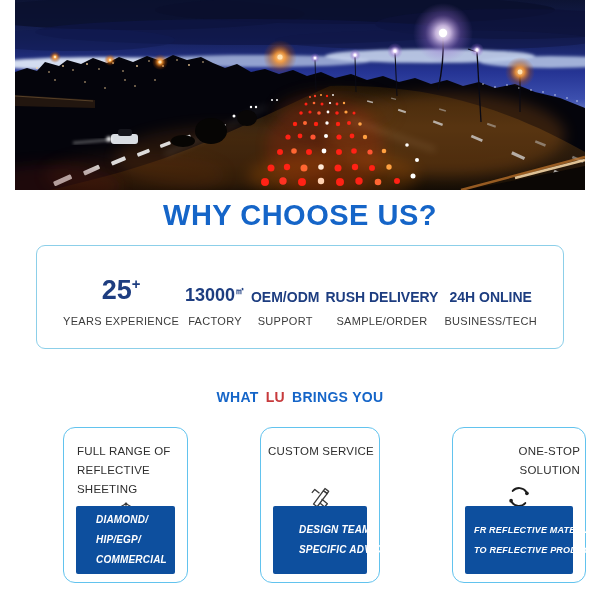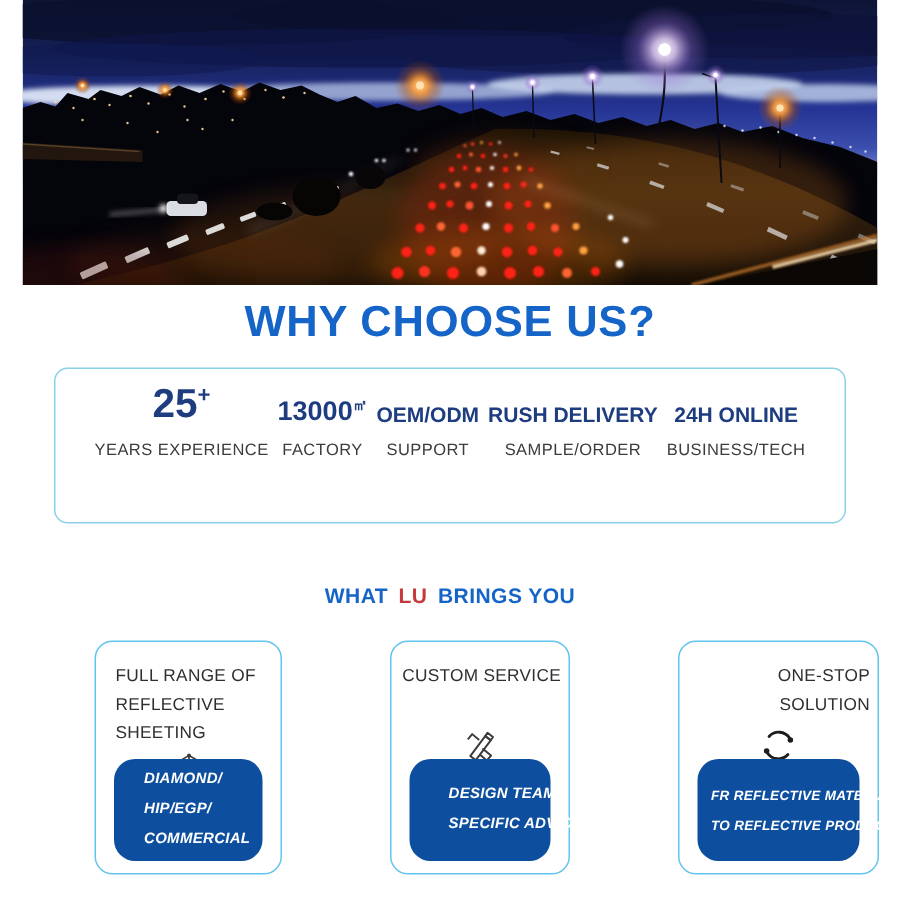--- a/index.html
+++ b/index.html
@@ -12,21 +12,21 @@
   .hero svg{display:block}
   
   .why-title{
     margin:7px 0 0;text-align:center;font-size:29px;font-weight:bold;
     color:#1565c8;letter-spacing:.5px;line-height:37px;
   }
   
   .stats-bar{
     box-sizing:border-box;margin:11px 36px 0;height:104px;
     border:1px solid #8ccfe9;border-radius:9px;background:#fff;
-    display:flex;justify-content:space-between;padding:0 26px;
+    display:flex;align-items:center;justify-content:space-between;padding:0 26px;
   }
   .stat{height:60px;display:flex;flex-direction:column;justify-content:flex-end;align-items:center}
   .stat-value{font-weight:bold;color:#1d3d80;line-height:1;white-space:nowrap}
   .stat:nth-child(1) .stat-value{font-size:27px}
   .stat:nth-child(2) .stat-value{font-size:18px}
   .stat:nth-child(n+3) .stat-value{font-size:14px}
   .stat-value sup{font-size:.55em}
   .stat-label{margin-top:11px;font-size:11px;color:#3c3c3c;letter-spacing:.3px;white-space:nowrap}
   
   .brings-title{
@@ -41,21 +41,21 @@
     border:1px solid #62c3ee;border-radius:12px;padding-top:14px;
   }
   .card:nth-child(1){width:125px}
   .card:nth-child(2){width:120px}
   .card:nth-child(3){width:134px}
   .card-title{padding:0 8px 0 13px;font-size:11.5px;color:#2f2f2f;line-height:19px;min-height:40px;letter-spacing:.2px}
   .card:nth-child(n+2) .card-title{text-align:right;padding:0 5px}
   .card-icon{display:flex;justify-content:center;align-items:center;height:30px}
   .card-box{
     position:absolute;left:12px;right:12px;bottom:8px;height:68px;box-sizing:border-box;
-    background:#0d4f9e;border-radius:14px;display:flex;flex-direction:column;
+    background:#0d4f9e;border-radius:2px;display:flex;flex-direction:column;
     justify-content:center;padding-left:20px;
   }
   .card:nth-child(2) .card-box{padding-left:26px}
   .card:nth-child(3) .card-box{padding-left:9px}
   .card-box-line{color:#fff;font-style:italic;font-weight:bold;font-size:10px;line-height:20px;letter-spacing:.2px;white-space:nowrap}
   .card:nth-child(3) .card-box-line{font-size:9px}
 </style>
 </head>
 <body>
 

